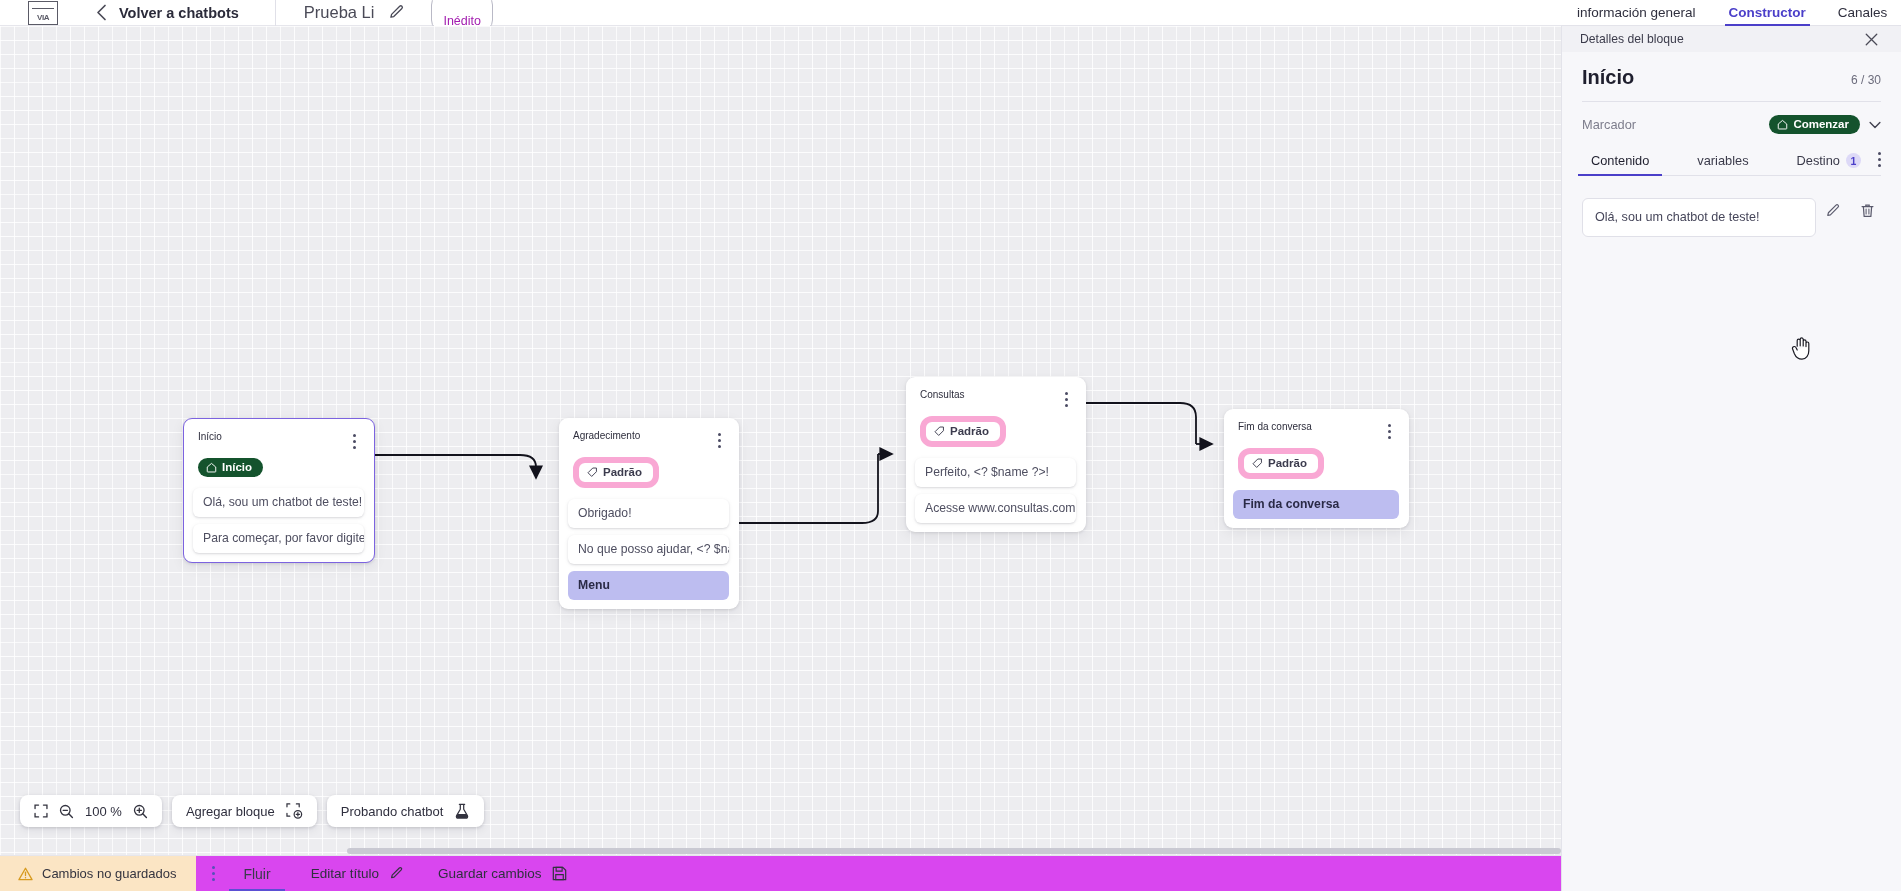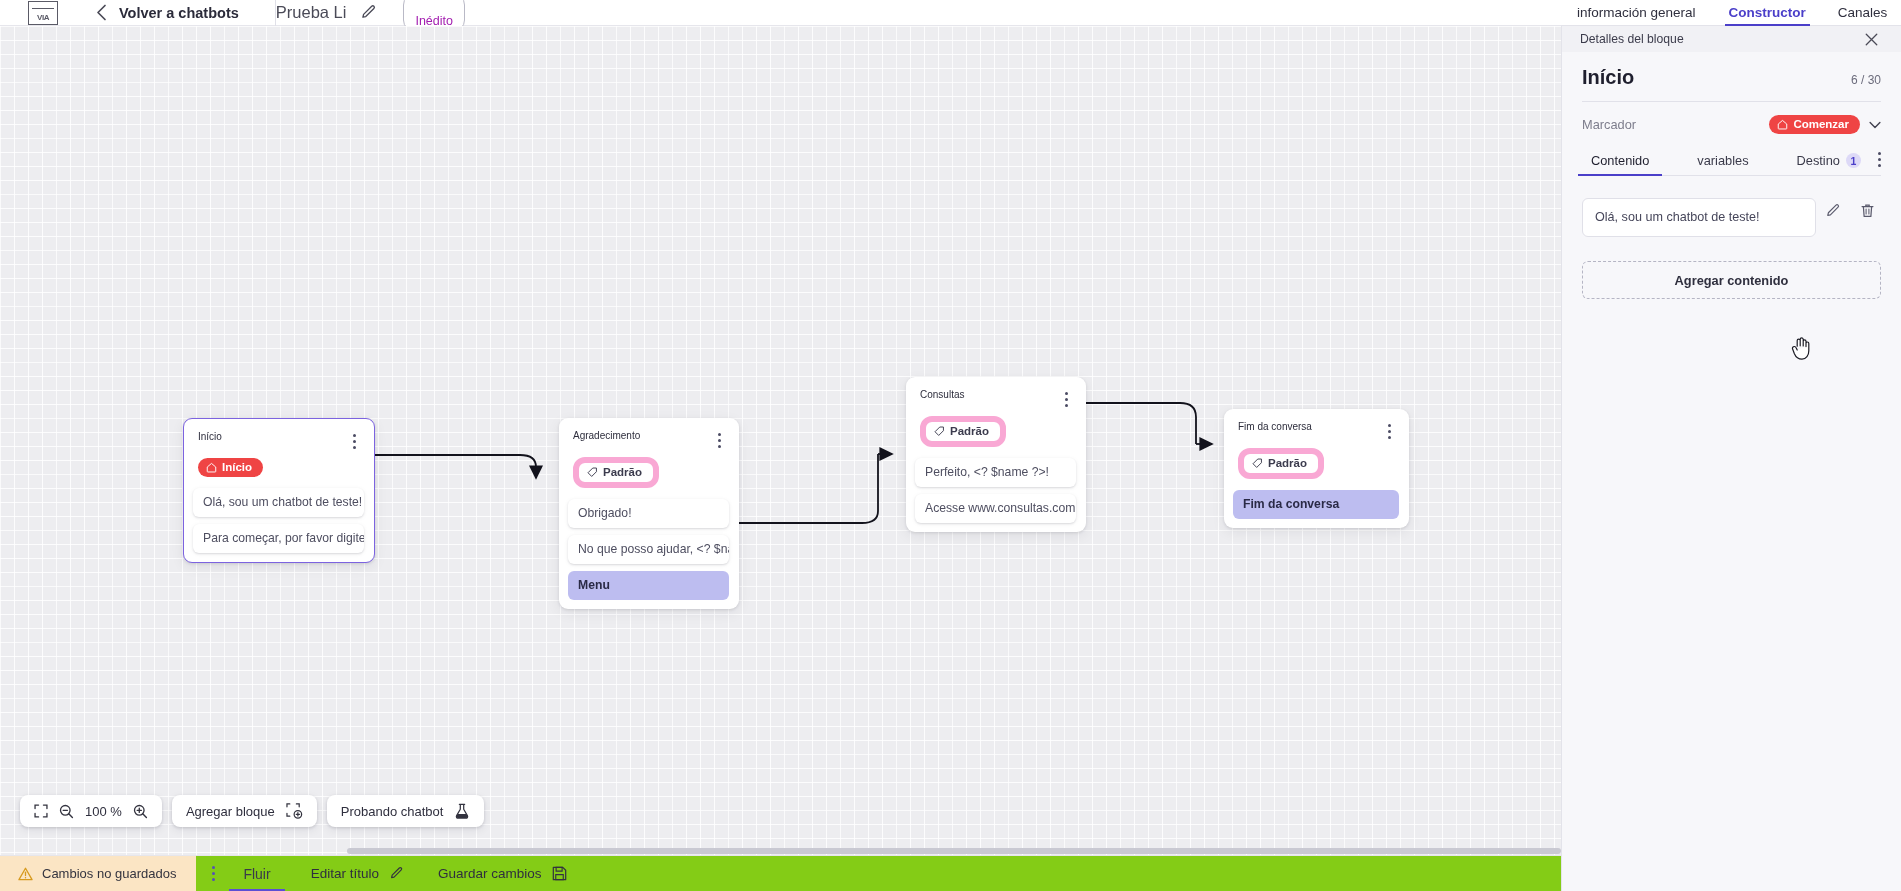--- a/index.html
+++ b/index.html
@@ -38,21 +38,21 @@
     display: flex; align-items: center; flex: none;
   }
   .back-label {
     margin-left: 12px; font-size: 14.5px; font-weight: 700; color: #2b2b3a;
     white-space: nowrap;
   }
   .hdr-divider {
     margin-left: 36px; width: 1px; height: 26px; background: #e0e0e8; flex:none;
   }
   .bot-title {
-    font-size: 16.5px; color: #4a4a57; white-space: nowrap;
+    margin-left: 28px; font-size: 16.5px; color: #4a4a57; white-space: nowrap;
   }
   .pencil-hdr { margin-left: 14px; display:flex; align-items:center; }
   .badge-unpub {
     margin-left: 26px; border: 1px solid #b9b9c6; border-radius: 12px;
     padding: 20px 11px 3px; font-size: 12.5px; color: #a21caf; background: #fff;
     white-space: nowrap;
   }
 
   
   .canvas {
@@ -84,21 +84,21 @@
     width: 16px; display: flex; flex-direction: column; align-items: center;
     gap: 3px; padding-top: 3px; cursor: pointer;
   }
   .kebab i { width: 3px; height: 3px; border-radius: 50%; background: #4b4b63; display:block; }
   .node-badges { padding: 9px 14px 0 14px; }
   .chip {
     display: inline-flex; align-items: center; gap: 5px;
     border-radius: 12px; font-size: 11.5px; padding: 3px 11px 4px 8px;
     white-space: nowrap;
   }
-  .chip.dark { background: #ef4444; color: #ffffff; font-weight: 700; }
+  .chip.dark { background: #14532d; color: #ffffff; font-weight: 700; }
   .chip.outline { background: #fff; border: 6px solid #f9a8d4; color: #3c3c4e; font-weight: 700; justify-content: flex-end; }
   .chip svg { flex: none; }
   .node-items { padding: 11px 10px 0 9px; display: flex; flex-direction: column; gap: 7px; }
   .n-item {
     background: #ffffff; border-radius: 6px; font-size: 12.2px; color: #4e4e60;
     padding: 7px 10px 8px; white-space: nowrap; overflow: hidden;
     box-shadow: 0 1px 2px rgba(30,30,50,0.13), 0 1px 5px rgba(30,30,50,0.06);
   }
   .n-item.accent {
     background: #bdbdf0; color: #2a2a46; font-weight: 700; box-shadow: none;
@@ -121,21 +121,21 @@
     background: transparent; z-index: 6;
   }
   .canvas-scroll .thumb {
     position: absolute; left: 347px; top: 2px; height: 6px; width: 1214px;
     background: #c9c9d2; border-radius: 4px;
   }
 
   
   .statusbar {
     position: absolute; left: 0; bottom: 0; width: 1561px; height: 36px;
-    background: #84cc16; display: flex; align-items: center;
+    background: #d946ef; display: flex; align-items: center;
     border-top: 1px solid #e6e6ec;
   }
   .unsaved {
     height: 36px; background: #fbe5c4; display: flex; align-items: center; gap: 9px;
     padding: 0 20px 0 18px; font-size: 13px; color: #34343f; white-space: nowrap;
   }
   .sb-kebab { margin-left: 16px; display:flex; flex-direction: column; gap:3px; align-items:center; cursor:pointer; }
   .sb-kebab i { width: 3px; height: 3px; border-radius:50%; background:#5550b8; display:block; }
   .sb-tab {
     margin-left: 22px; height: 36px; display: flex; align-items: center;
@@ -517,20 +517,19 @@
             <path d="M2.2 3.8h11.6M6.2 3.8V2.2h3.6v1.6" fill="none" stroke="#5a5a6c" stroke-width="1.3" stroke-linecap="round"></path>
             <path d="M3.6 3.8l.8 10.4h7.2l.8-10.4" fill="none" stroke="#5a5a6c" stroke-width="1.3" stroke-linejoin="round"></path>
             <path d="M6.5 6.4v5.4M9.5 6.4v5.4" stroke="#5a5a6c" stroke-width="1.1" stroke-linecap="round"></path>
           </svg>
         </span>
       </div>
     </div>
 
   </div>
 
-  <div class="add-content">Agregar contenido</div>
 </div>
 
 <div class="cursor">
   <svg width="22" height="26" viewBox="0 0 22 26">
     <path d="M7.2 10.2V4.6a1.5 1.5 0 0 1 3 0v5.1M10.2 9.8V3.4a1.5 1.5 0 0 1 3 0v6.4M13.2 10V5.2a1.4 1.4 0 0 1 2.8 0v5.2M16 10.6V7.4a1.4 1.4 0 0 1 2.8 0v7.4c0 4.6-2.6 8.4-6.8 8.4-4.6 0-6.4-2.6-7.6-5.4L2.6 13c-.5-1.1.1-2.1 1.2-2.4 1-.3 1.9.2 2.3 1.1l1.1 2.3" fill="#ffffff" stroke="#1b1b24" stroke-width="1.2" stroke-linejoin="round" stroke-linecap="round"></path>
   </svg>
 </div>
 
 </body></html>

